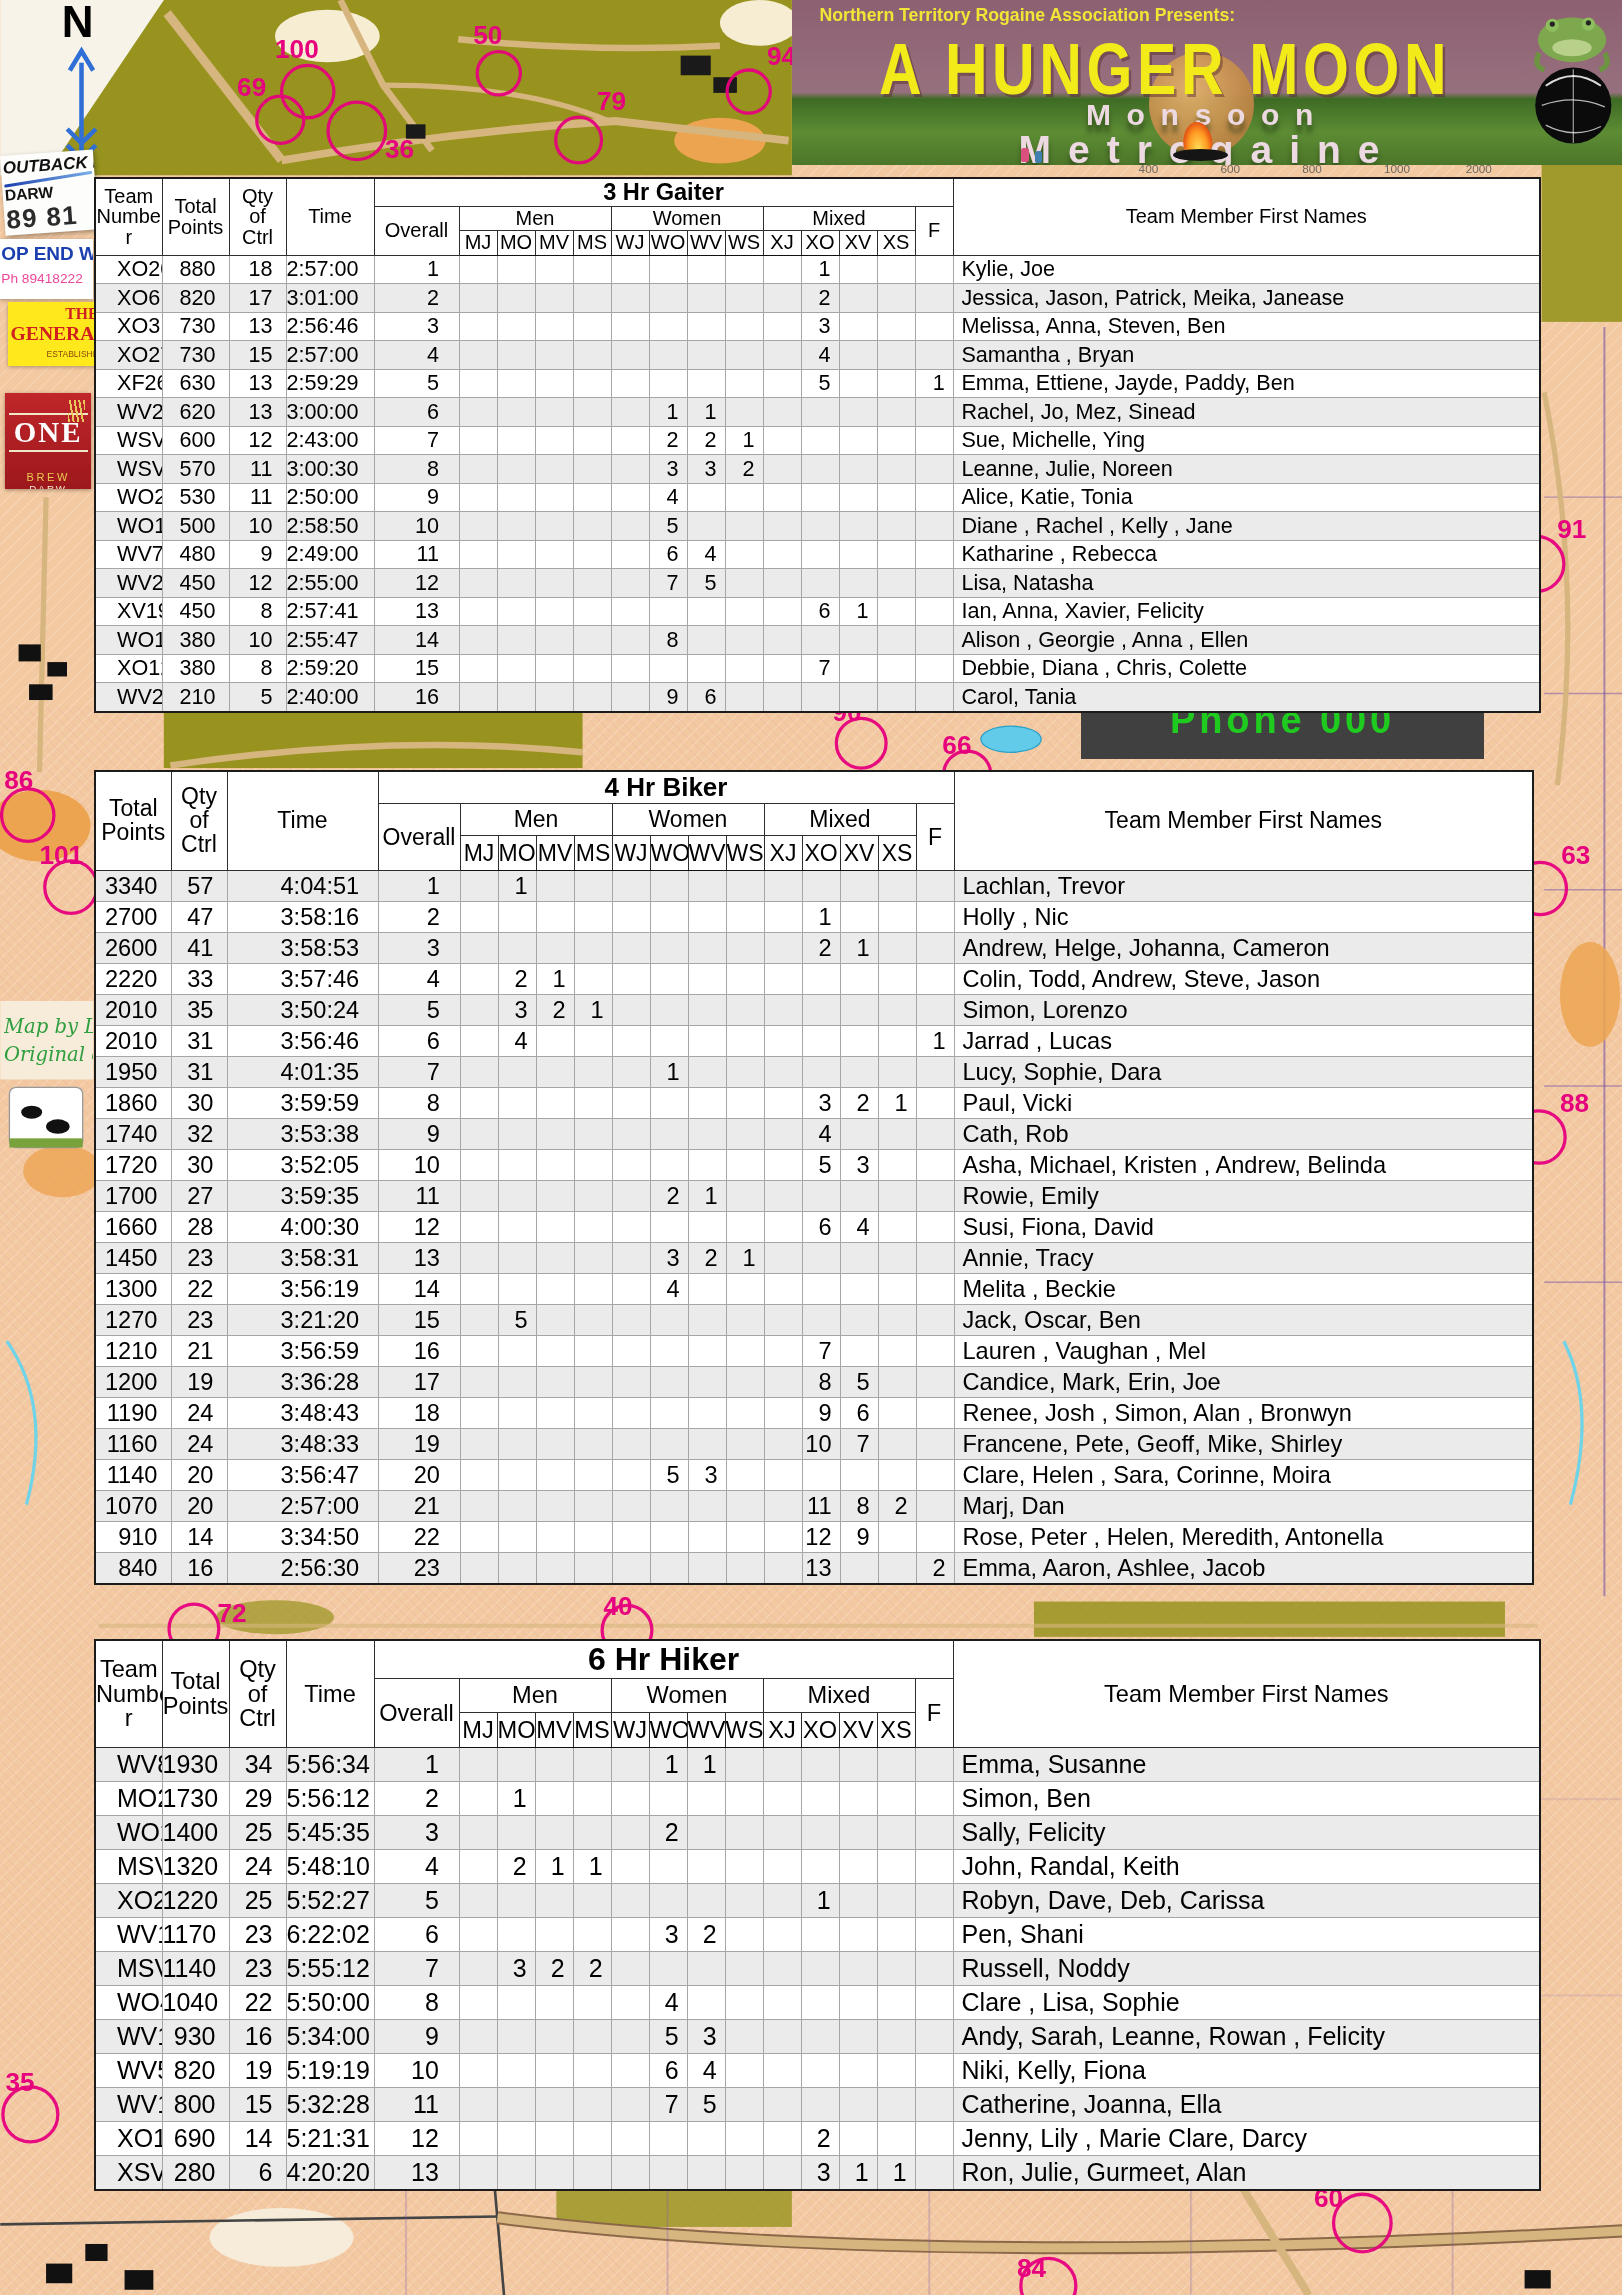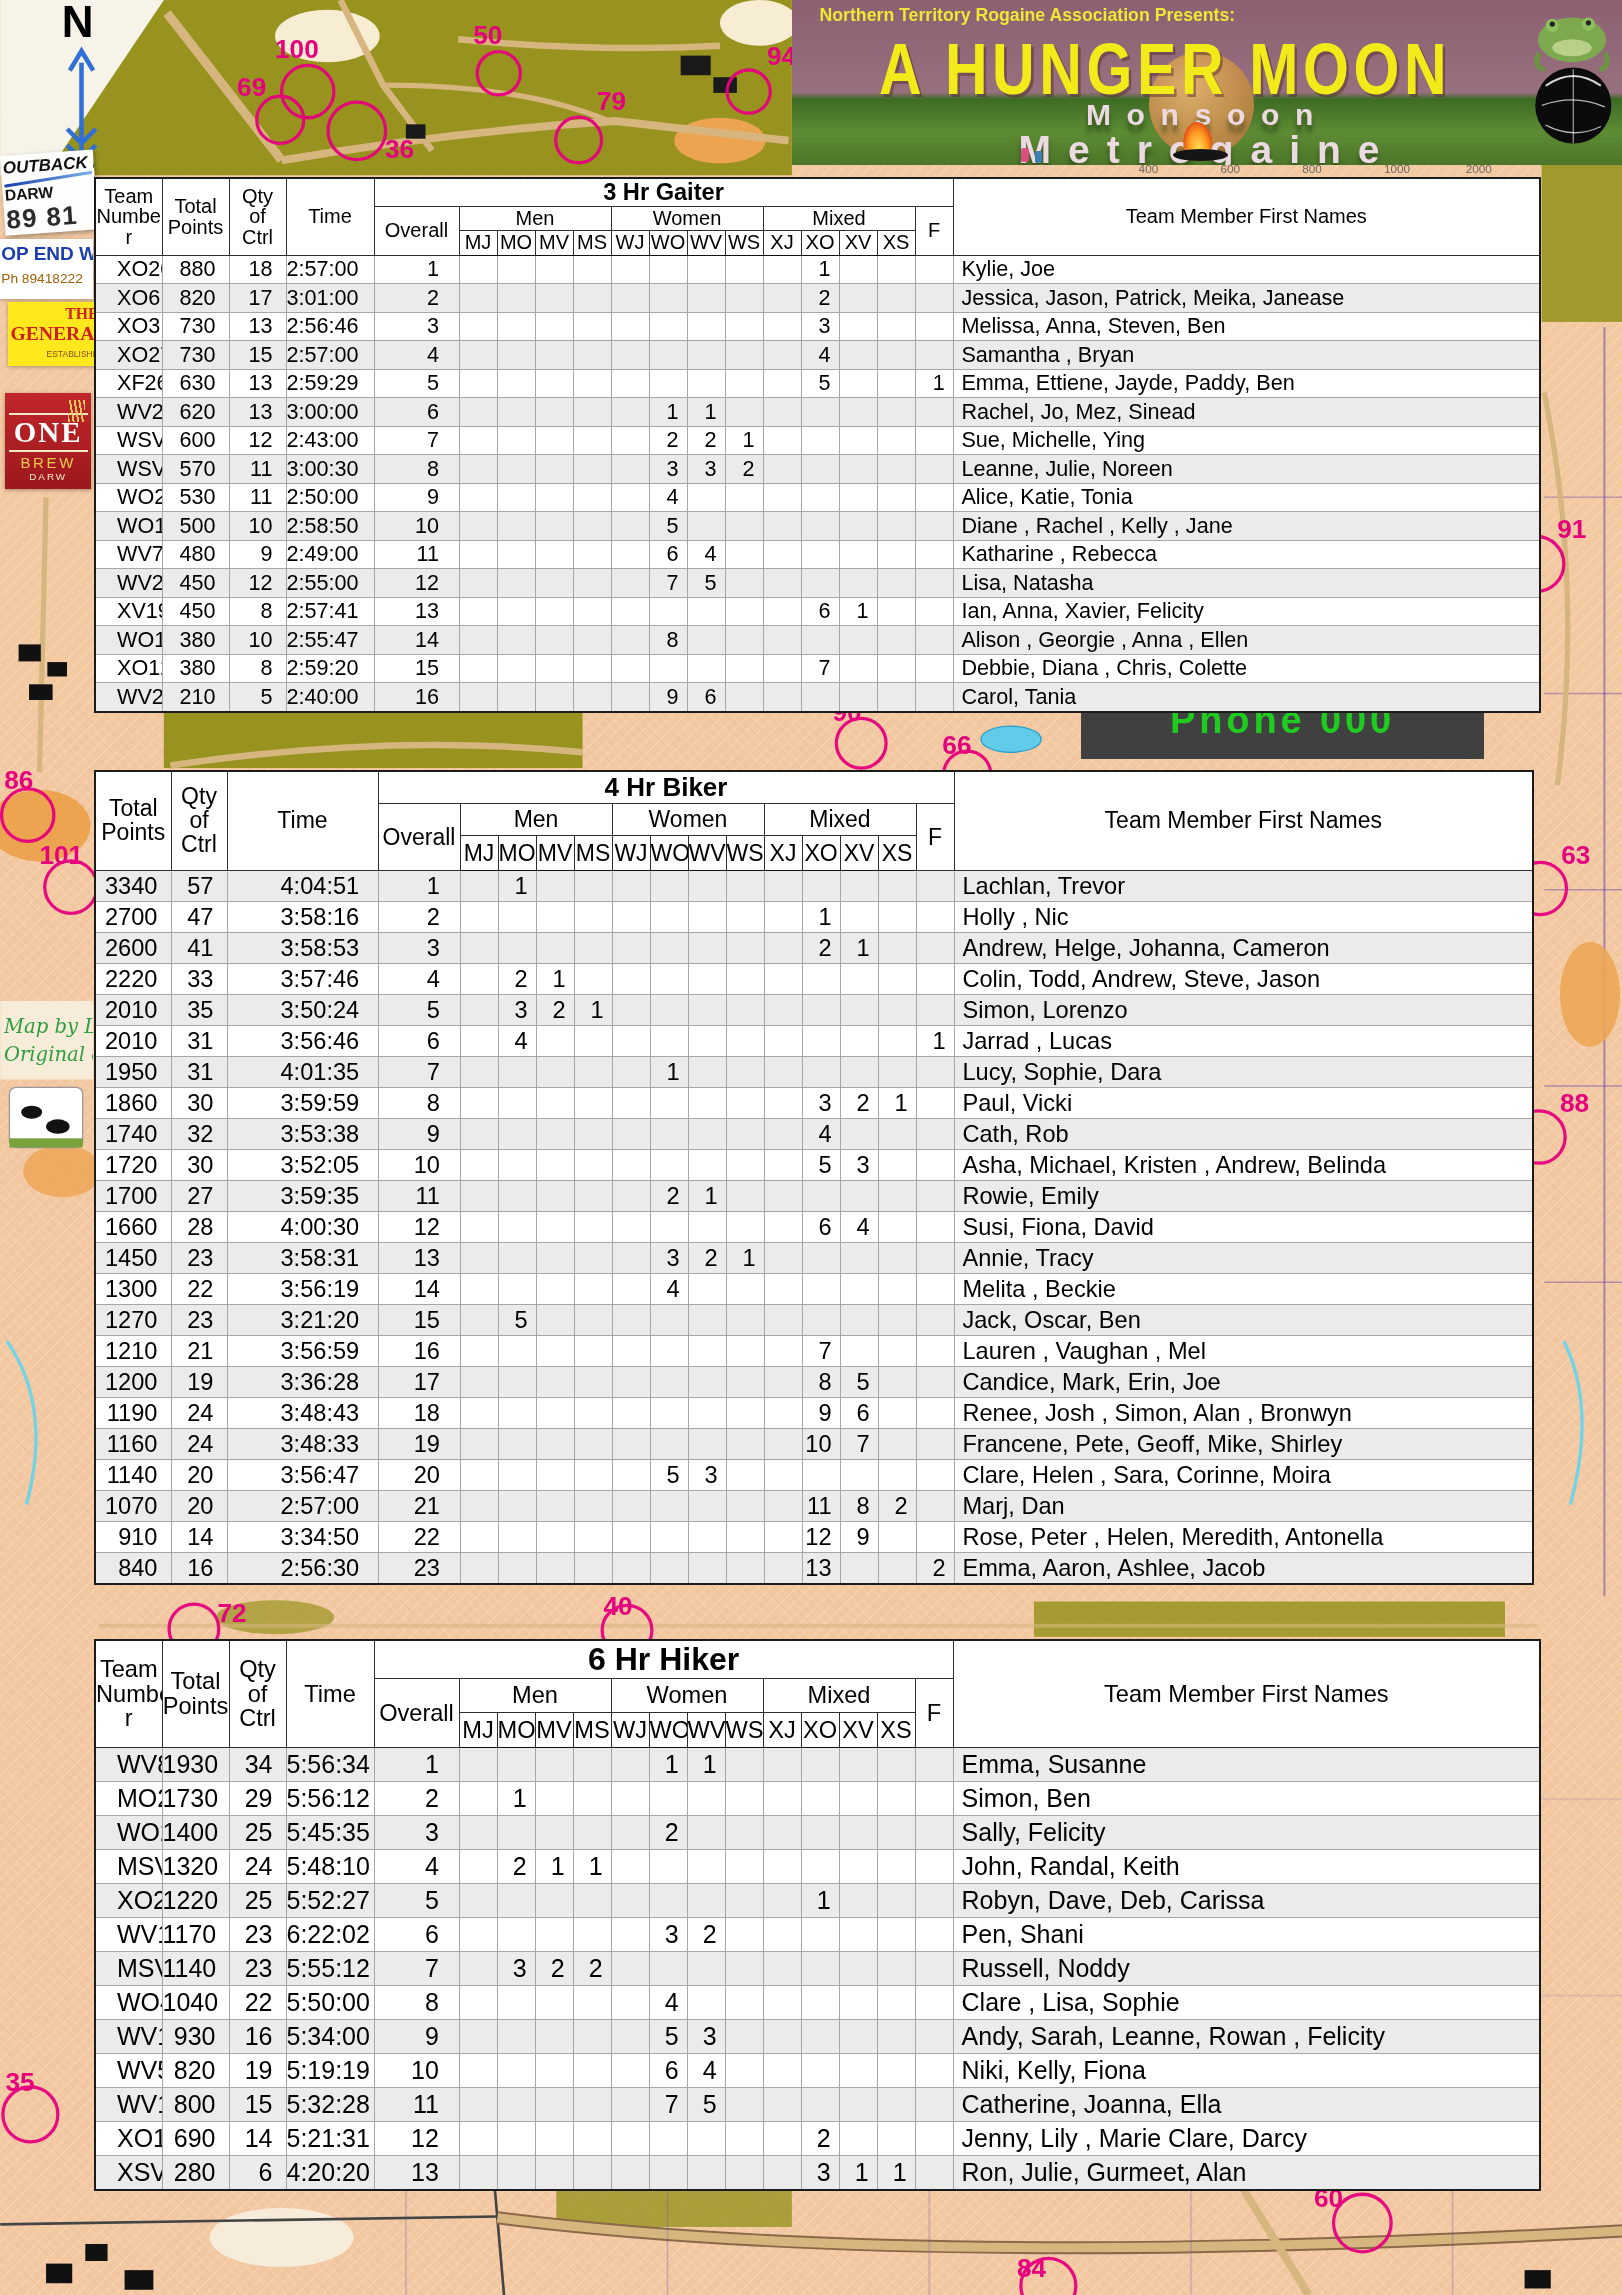--- a/index.html
+++ b/index.html
@@ -36,32 +36,32 @@
   
   .sp{position:absolute;box-sizing:border-box;}
   #sp-bakery{left:0;top:156px;width:93px;height:80px;background:#fdfdfb;transform:rotate(-4deg);
      transform-origin:left top;box-shadow:1.3px 2px 5.2px rgba(0,0,0,.35);overflow:hidden;padding:2.6px 2px;}
   .bk1{font-size:17px;font-weight:800;font-style:italic;white-space:nowrap;color:#111;}
   .bk-swoosh{height:3.3px;background:linear-gradient(90deg,#1b3fae,#7ab0e8);border-radius:2px;margin:2.6px 0;transform:rotate(-5deg);}
   .bk2{font-size:15.7px;font-weight:800;color:#111;}
   .bk3{font-size:26px;font-weight:800;color:#2b2b2b;letter-spacing:1.3px;}
   #sp-wheels{left:0;top:239px;width:93px;height:60px;background:#fff;overflow:hidden;padding:3.9px 1.3px;box-shadow:0 1.3px 3.9px rgba(0,0,0,.3);}
   .wh1{color:#1b3fae;font-size:19px;font-weight:800;white-space:nowrap;}
-  .wh2{font-size:13.7px;color:#a16207;margin-top:6.5px;white-space:nowrap;}
+  .wh2{font-size:13.7px;color:#ec4899;margin-top:6.5px;white-space:nowrap;}
   #sp-general{left:8px;top:302px;width:93px;height:64px;background:#ffe81c;overflow:hidden;padding:3.3px 2.6px;box-shadow:0 1.3px 3.9px rgba(0,0,0,.3);}
   .gn1{color:#d01f1f;font-weight:900;font-size:15.7px;text-align:right;font-family:"Liberation Serif",serif;}
   .gn2{color:#d01f1f;font-weight:900;font-size:19.6px;font-family:"Liberation Serif",serif;white-space:nowrap;}
   .gn3{color:#8a4a10;font-size:8.5px;text-align:right;margin-top:3.9px;}
   #sp-one{left:5.2px;top:393px;width:86px;height:96px;background:linear-gradient(#c0262a,#9c181c);
      color:#fff;text-align:center;padding-top:19.6px;overflow:hidden;box-shadow:0 1.3px 3.9px rgba(0,0,0,.35);}
   .one-txt{font-family:"Liberation Serif",serif;font-size:29px;font-weight:700;letter-spacing:2px;
      border-top:2px solid #f2e6c8;border-bottom:2px solid #f2e6c8;display:inline-block;padding:1.3px 5.2px;}
   .one-wheat{position:absolute;right:6.5px;top:6.5px;width:17px;height:22px;
      background:repeating-linear-gradient(80deg,#e9c75c 0 2px,transparent 2px 4.6px);}
-  .one-brew{margin-top:2px;color:#ecc94f;font-size:15px;letter-spacing:2.6px;text-align:center;}
+  .one-brew{margin-top:19px;color:#ecc94f;font-size:11px;letter-spacing:2.6px;text-align:center;}
   .one-darw{color:#f5e9d0;font-size:9.8px;letter-spacing:2px;}
 
   
   #map-credit{position:absolute;left:3.9px;top:1013px;width:89px;overflow:hidden;
      font-family:"DejaVu Serif",serif;font-style:italic;color:#2f9e3f;font-size:19.6px;line-height:1.45;white-space:nowrap;}
   #phone-box{position:absolute;left:1081px;top:711px;width:403px;height:48px;background:#404040;overflow:hidden;text-align:center;}
   #phone-box span{display:inline-block;margin-top:-11.8px;font-size:38px;font-weight:700;color:#1ecb1e;letter-spacing:3.9px;}
 
   
   .panel{position:absolute;background:#4d7c0f;}

